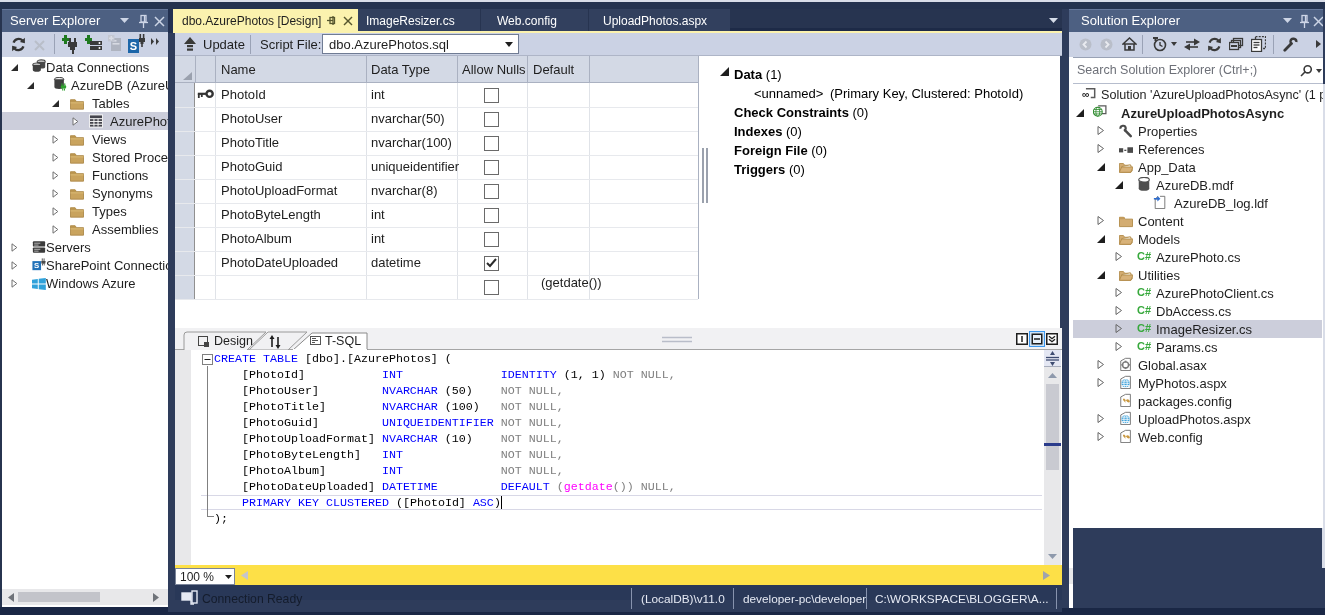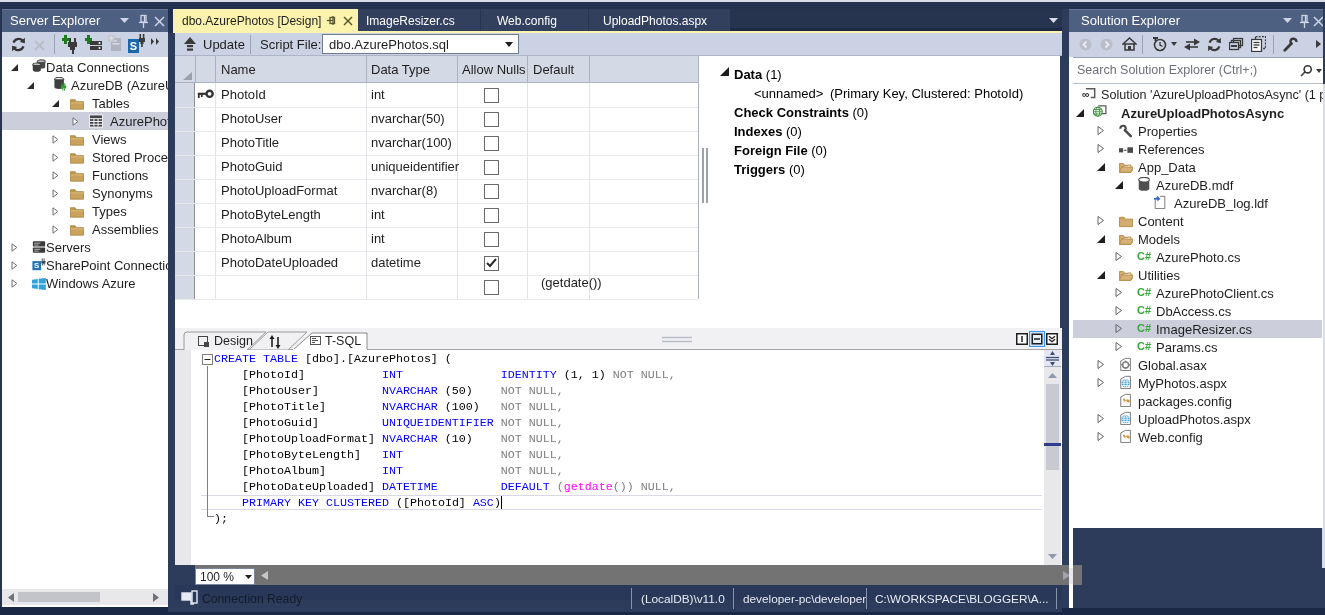--- a/index.html
+++ b/index.html
@@ -557,21 +557,21 @@
         <polygon points="4.5,0 0,5 9,5" fill="#8E99AC"></polygon>
       </svg>
     <div class="abs" style="left:2px;top:34px;width:13px;height:86px;background:#C9CAD1;"></div>
     <div class="abs" style="left:0;top:93px;width:17px;height:3px;background:#2B3C8C;"></div>
     <svg class="abs" style="left:4px;top:204px;" width="9" height="6">
         <polygon points="4.5,5 0,0 9,0" fill="#8E99AC"></polygon>
       </svg>
   </div>
 </div>
 
-<div class="abs" id="zoomrow" style="left:175px;top:565px;width:887px;height:20px;background:#737373;margin-left:20px;">
+<div class="abs" id="zoomrow" style="left:175px;top:565px;width:887px;height:20px;background:#fde047;">
   <div class="abs" style="left:0;top:3px;width:60px;height:17px;background:#FFF;border:1px solid #7A8499;">
     <span class="abs" style="left:4px;top:1px;font-size:12px;color:#1E1E1E;">100 %</span>
     <svg class="abs" style="left:49px;top:6px;" width="8" height="5">
         <polygon points="0,0 7,0 3.5,4" fill="#1E1E1E"></polygon>
       </svg>
   </div>
   <svg class="abs" style="left:66px;top:6px;" width="7" height="9">
       <polygon points="7,0 0,4.5 7,9" fill="#C5C5CB"></polygon>
     </svg>
   <svg class="abs" style="left:868px;top:6px;" width="7" height="9">

